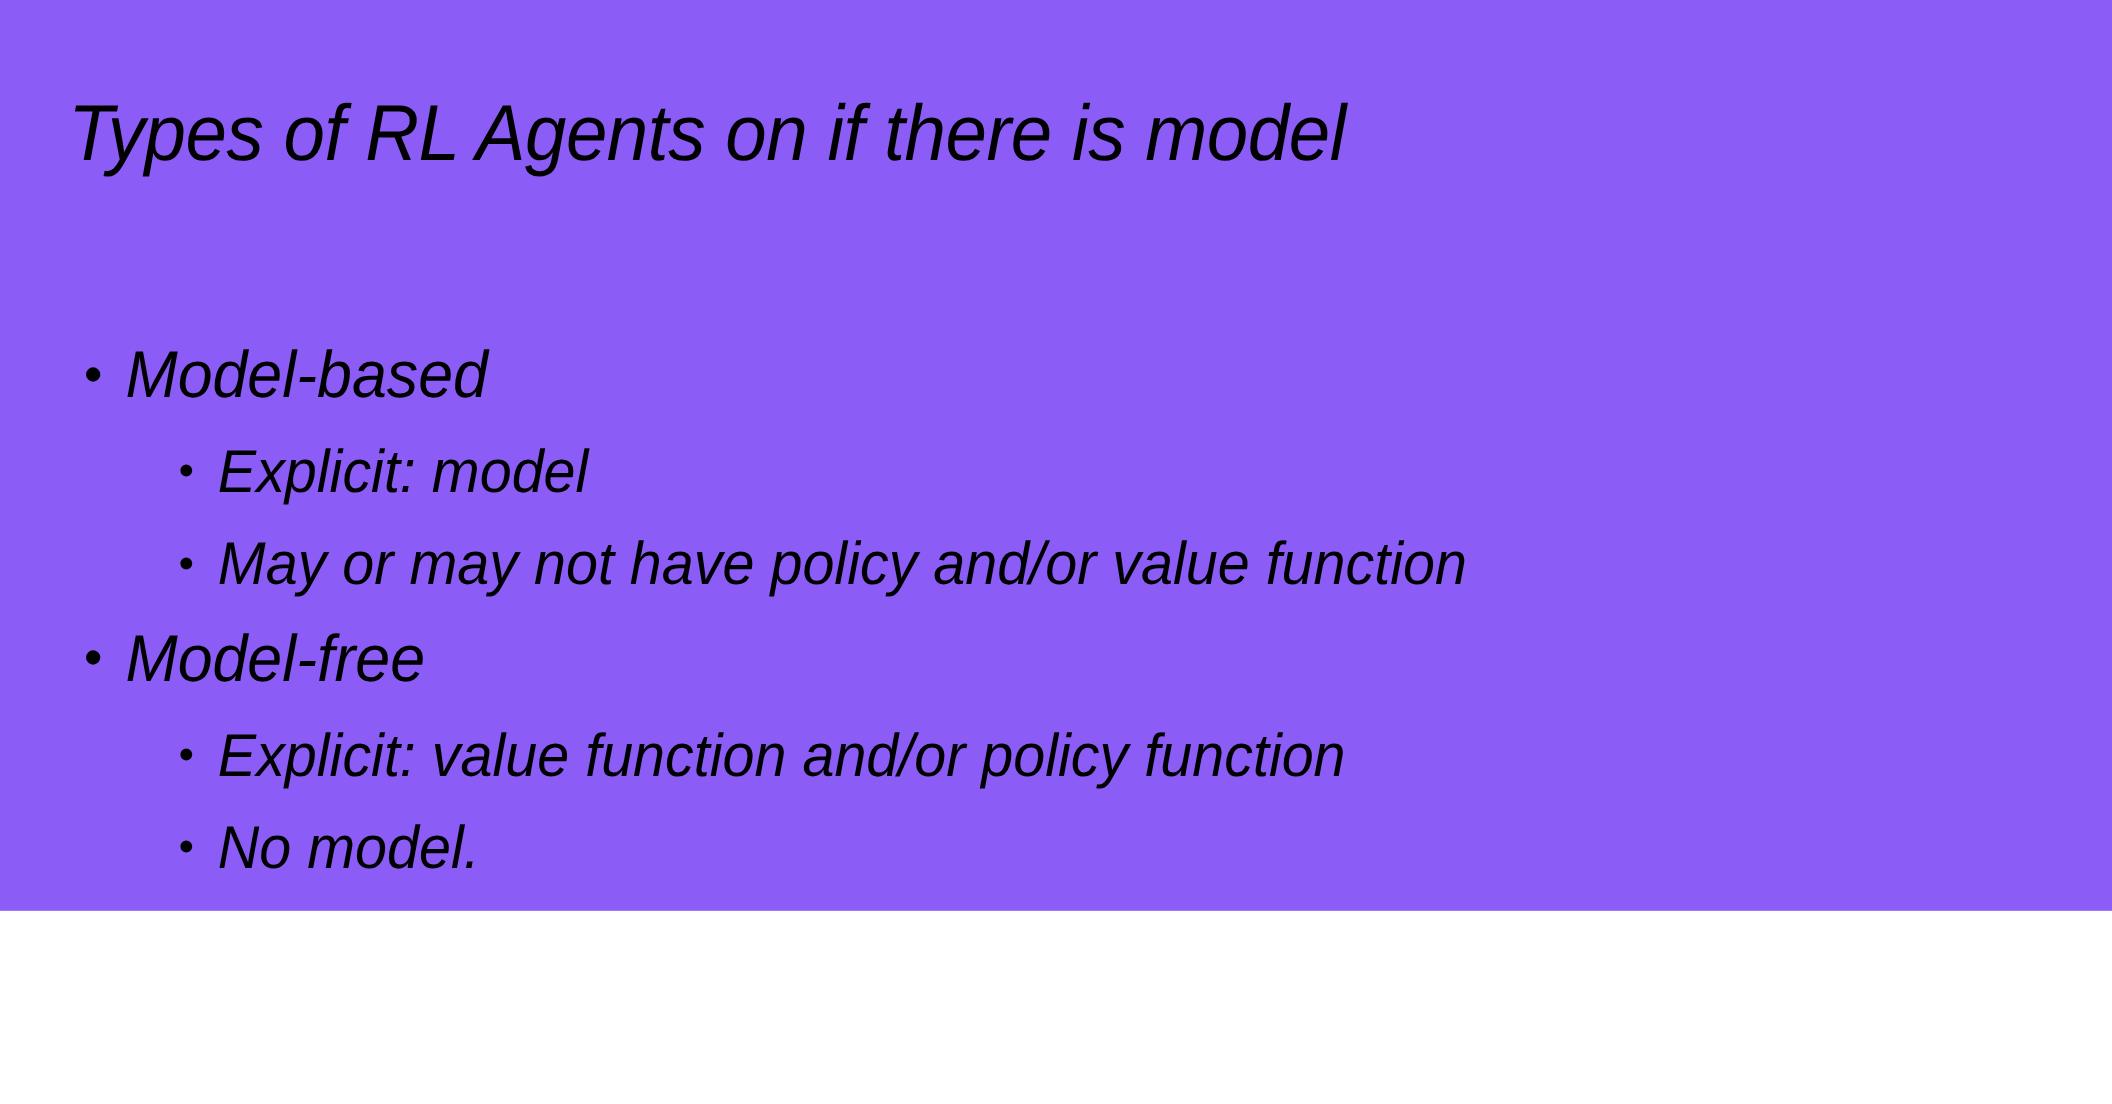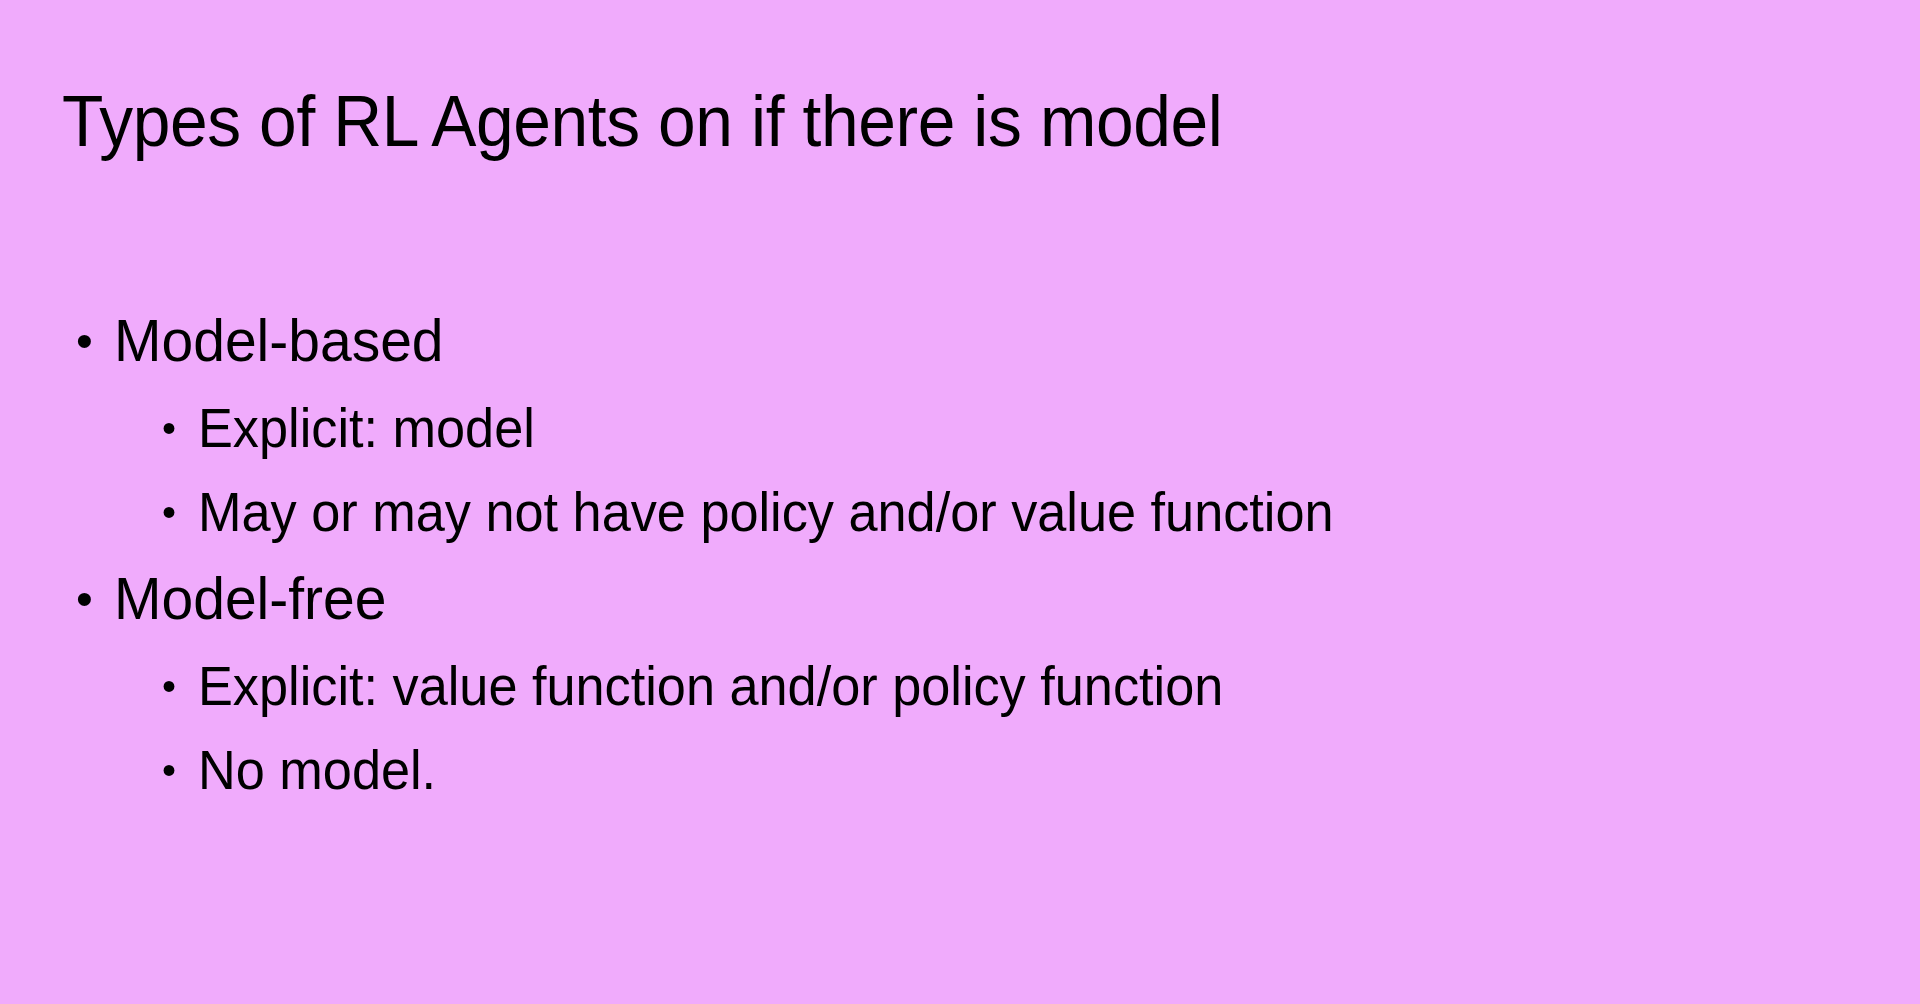--- a/index.html
+++ b/index.html
@@ -11,23 +11,24 @@
     width: 1920px;
     height: 1004px;
     background: #ffffff;
     font-family: "Liberation Sans", sans-serif;
     overflow: hidden;
   }
 
   .slide {
     position: relative;
     width: 1920px;
-    height: 1004px;
-    background: #f0abfc;
+    height: 828px;
+    background: #8b5cf6;
     box-sizing: border-box;
+    font-style: italic;
   }
 
   
   .slide-title {
     position: absolute;
     left: 62px;
     top: 78px;
     width: 1800px;
     font-size: 72px;
     line-height: 86px;

